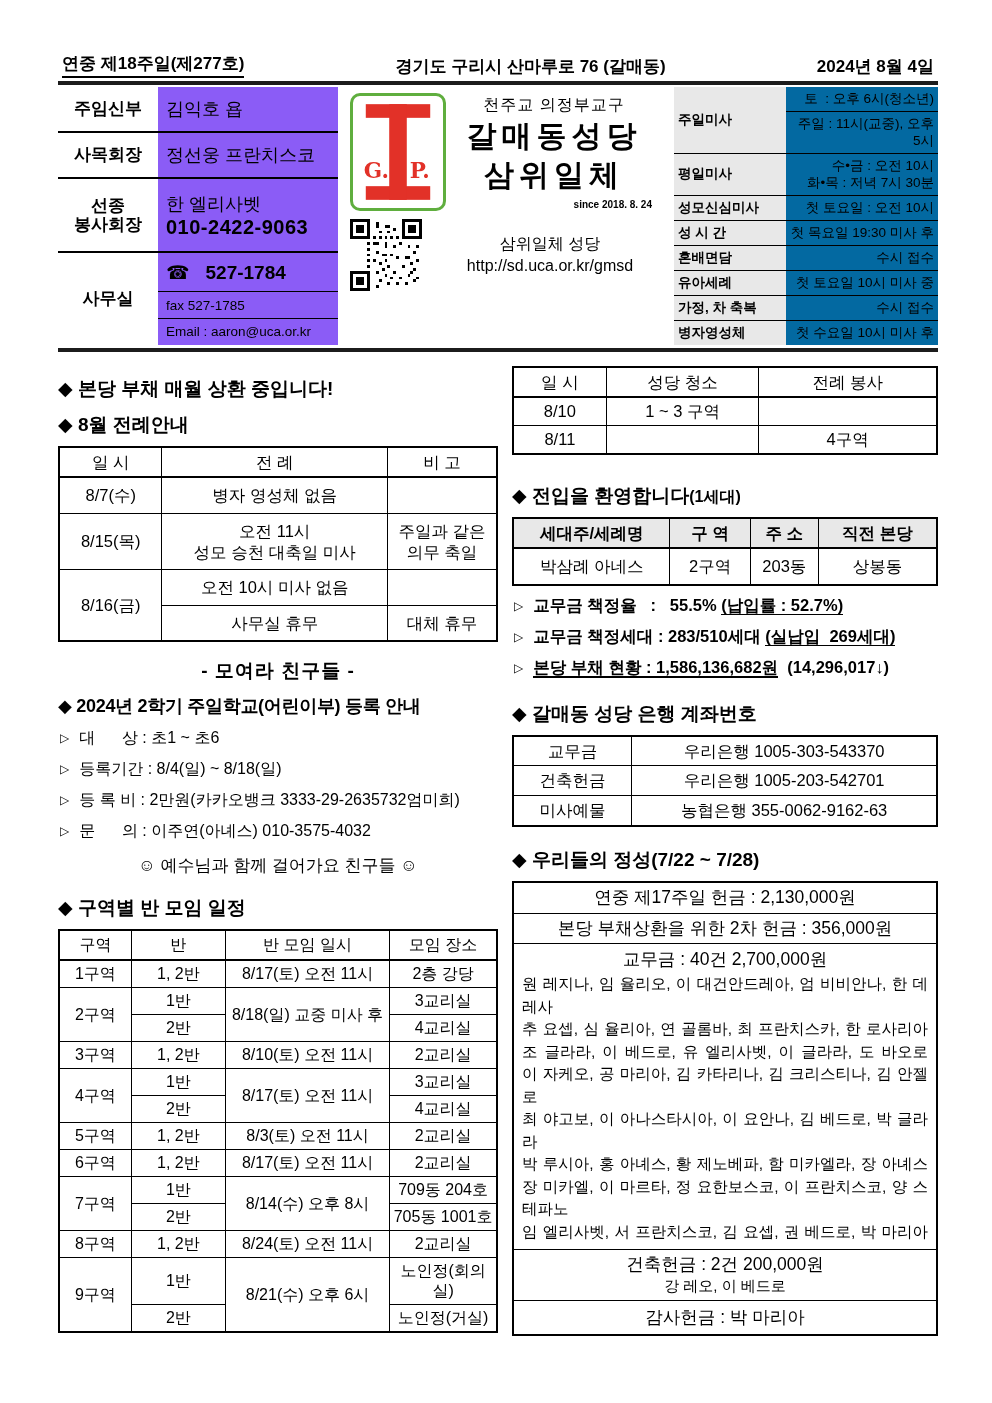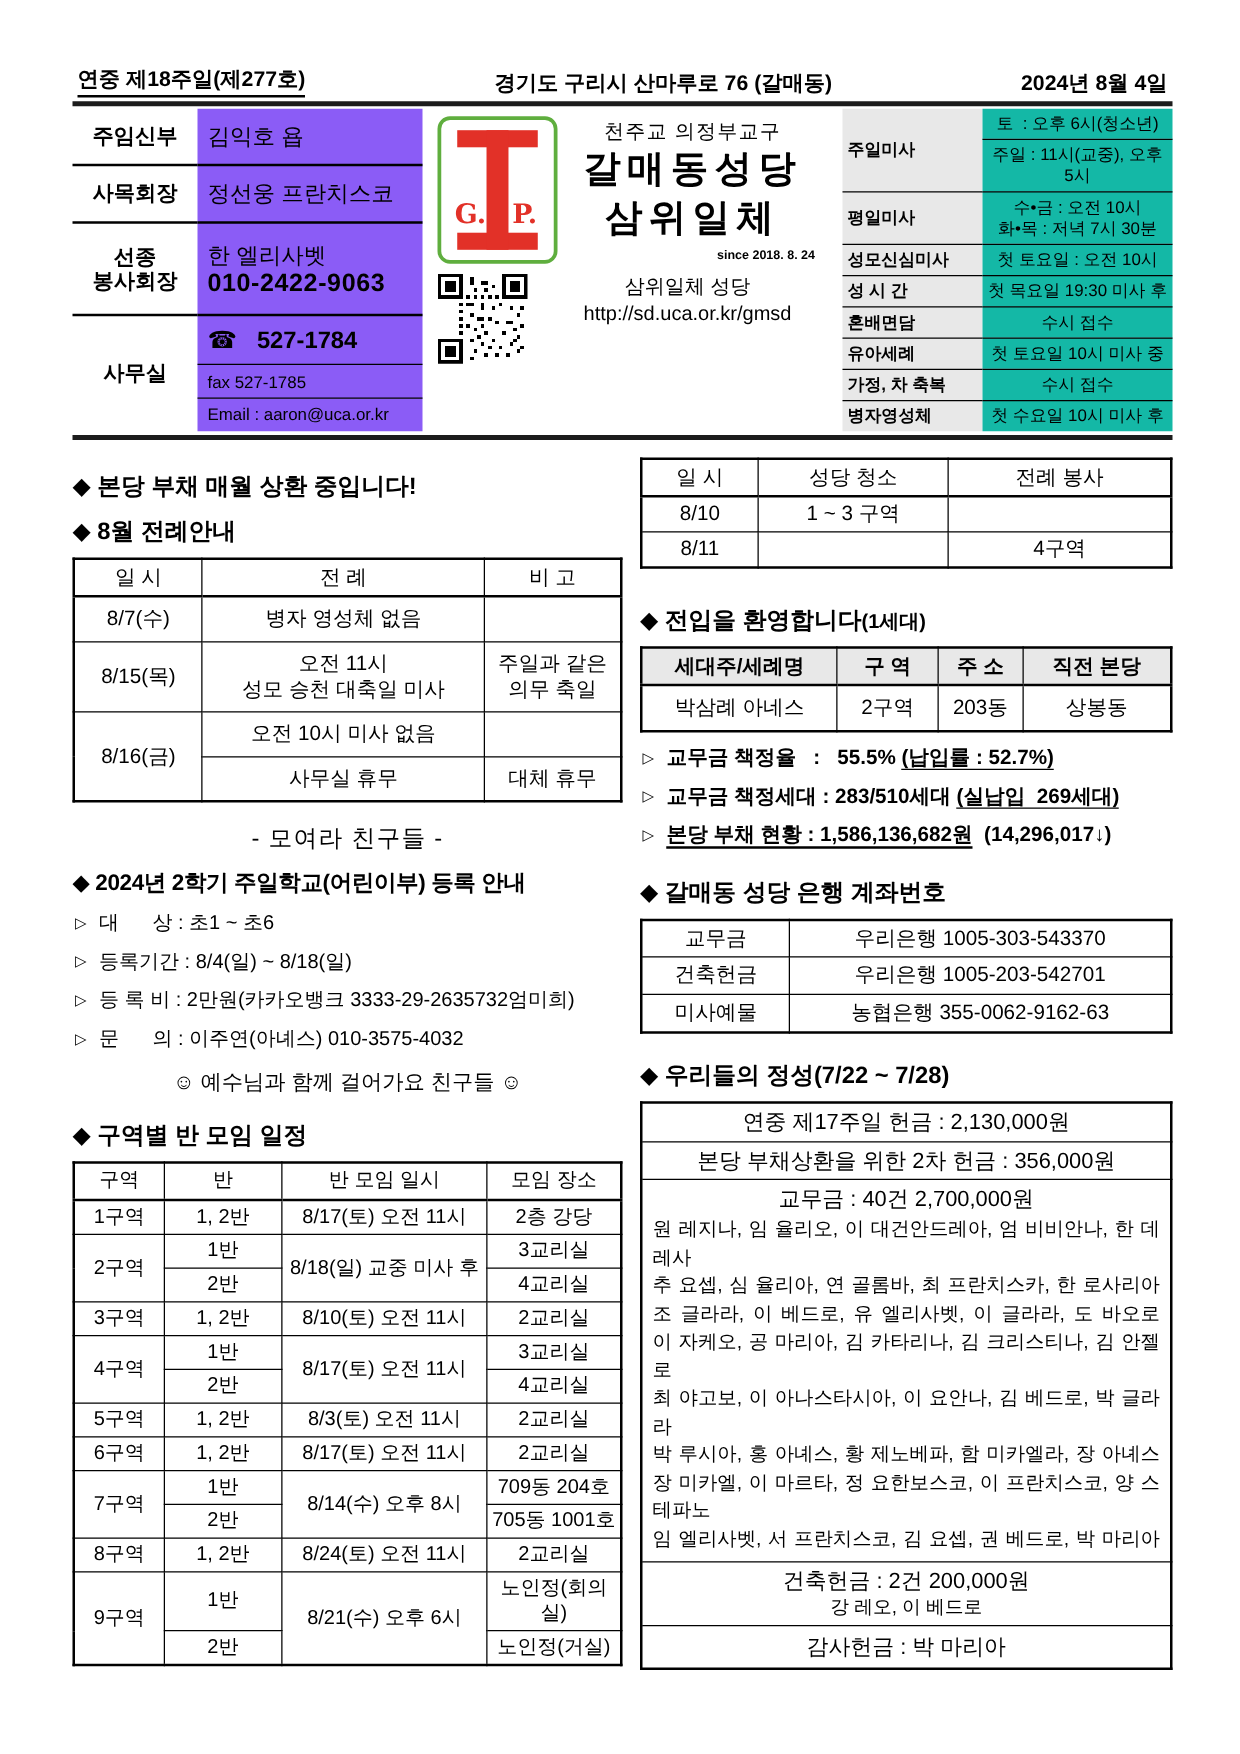--- a/index.html
+++ b/index.html
@@ -28,45 +28,45 @@
   .iv.phoneline{font-size:19px;padding:4px 8px;font-weight:bold;}
 
   .brand{width:330px;display:flex;flex-direction:column;padding:4px 6px 0 12px;box-sizing:border-box;}
   .brand-top{display:flex;}
   .logo{width:96px;height:118px;border:3px solid #5fae3e;border-radius:10px;background:#fff;
         display:flex;align-items:center;justify-content:center;box-sizing:border-box;margin-top:2px;}
   .brand-text{flex:1;text-align:center;}
   .diocese{font-size:16px;letter-spacing:1px;margin-top:4px;}
   .bname{font-size:30px;font-weight:bold;letter-spacing:5px;line-height:1.22;margin-top:2px;}
   .since{font-size:10px;font-weight:bold;text-align:right;padding-right:10px;margin-top:6px;}
-  .brand-bottom{display:flex;align-items:flex-start;margin-top:8px;gap:16px;}
+  .brand-bottom{display:flex;align-items:center;margin-top:8px;gap:16px;}
   .qr{width:72px;height:72px;flex:none;}
   .captions{flex:1;text-align:center;font-size:16px;line-height:1.35;}
 
   .mtable{border-collapse:collapse;width:264px;margin-left:auto;table-layout:fixed;font-size:13.5px;}
   .mtable td{border-top:1.6px solid #000;padding:3px 4px;vertical-align:middle;}
   .mtable tr:first-child td{border-top:none;}
   .ml{width:104px;background:#e8e8e8;font-weight:bold;text-align:left;padding-left:6px;}
-  .mv{background:#14b8a6;text-align:center;line-height:1.3;}
+  .mv{background:#0369a1;text-align:right;line-height:1.3;}
 
   
   .cols{display:flex;gap:14px;margin-top:14px;}
   .col-l{width:440px;flex:none;}
   .col-r{flex:1;}
   .h{font-weight:bold;font-size:19px;margin:10px 0 8px 0;}
   .h-sm{font-size:18px;letter-spacing:-.3px;}
 
   .btable{border-collapse:collapse;width:100%;table-layout:fixed;border:2.5px solid #000;}
   .btable td{border:1.5px solid #000;text-align:center;vertical-align:middle;
              font-size:16.5px;padding:3px 3px;line-height:1.25;}
   .btable tr.thead td{border-bottom:2.2px solid #000;padding:4px 2px;}
   .aug td{padding:7px 3px;}
   .zone td{padding:3px 2px;font-size:16px;}
 
-  .friends{font-weight:normal;font-size:19px;text-align:center;margin:16px 0 6px 0;letter-spacing:1px;}
+  .friends{font-weight:bold;font-size:19px;text-align:center;margin:16px 0 6px 0;letter-spacing:1px;}
   .bullet-line{font-size:16px;margin:10px 0;display:flex;align-items:baseline;}
   .tri{font-size:12px;margin:0 10px 0 2px;flex:none;position:relative;top:-1px;}
   .slogan{text-align:center;font-size:17px;margin:12px 0 6px 0;}
 
   .fund-line{font-weight:bold;font-size:16.5px;margin:9px 0;display:flex;align-items:baseline;}
   .u1{border-bottom:1.6px solid #000;}
   .u2{border-bottom:2px solid #000;}
 
   .gtable td{font-size:17.5px;padding:4px 3px;}
   .gt-sub{font-size:15px;margin-top:1px;}

